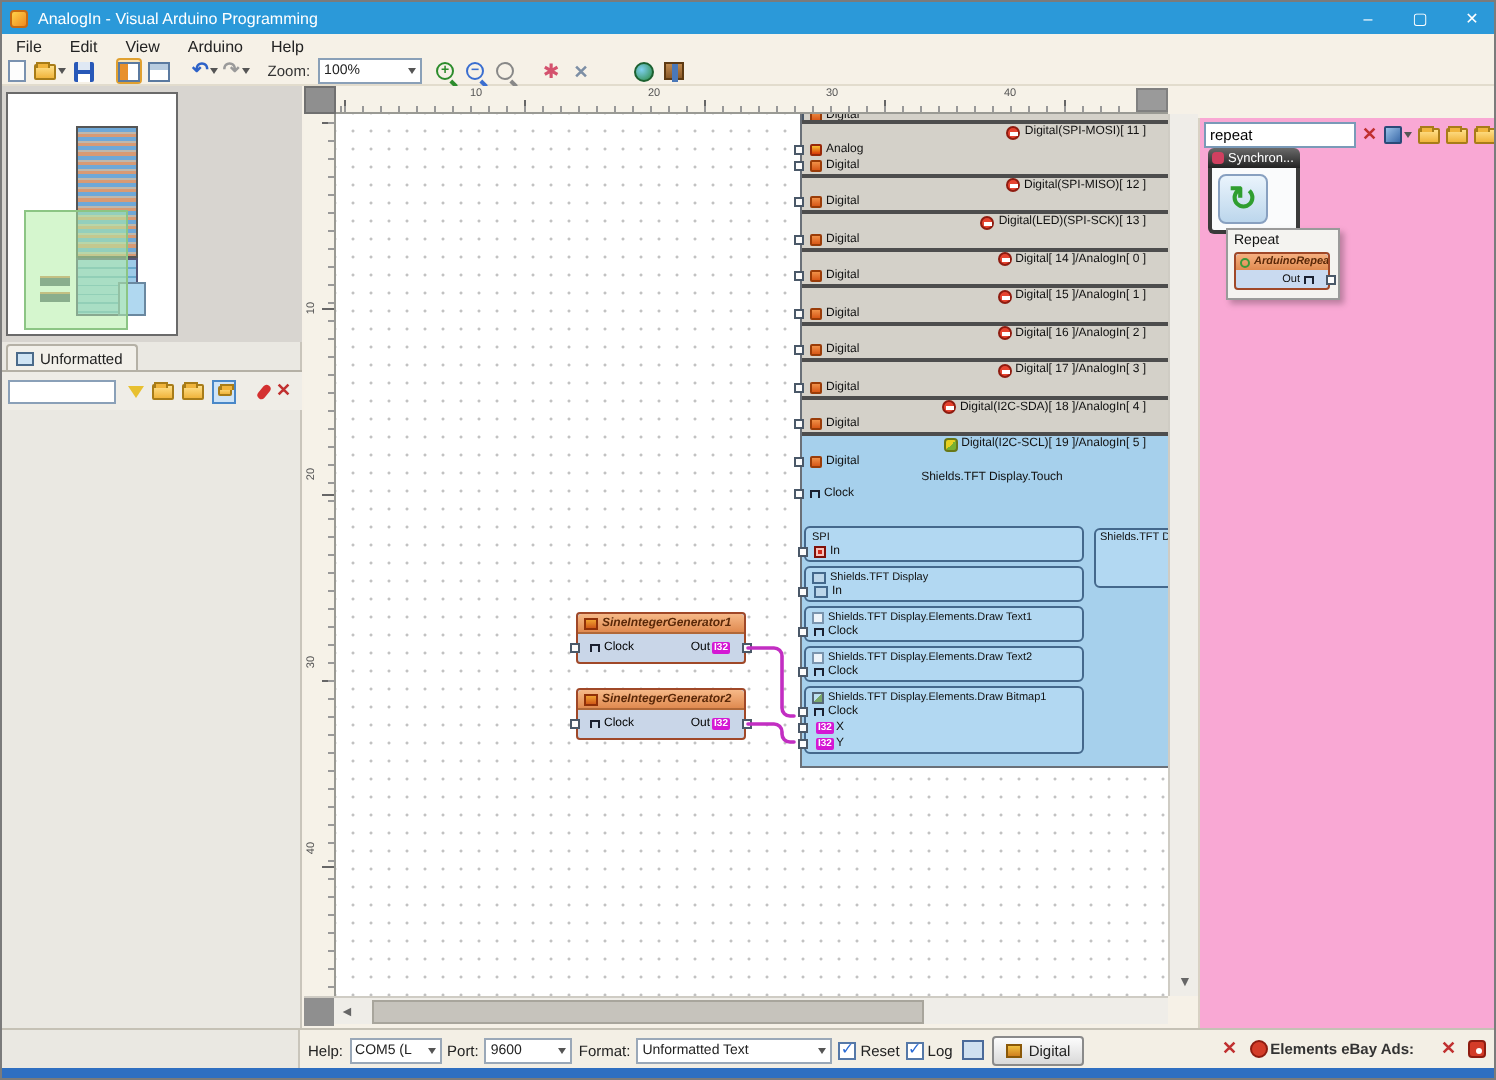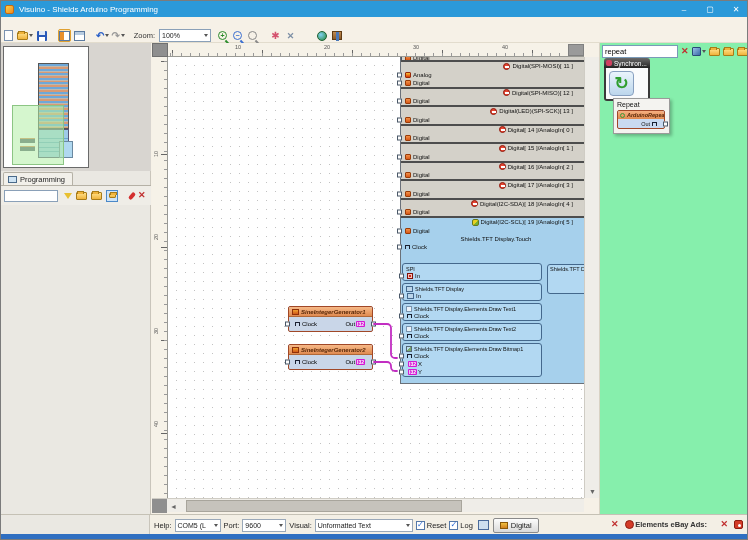--- a/index.html
+++ b/index.html
@@ -128,21 +128,21 @@
   .sidebox{position:absolute;left:146px;top:209px;width:58px;height:30px;border:1px solid #44688c;border-radius:3px;
     background:#b2d8f2;font-size:5.5px;padding:1px 2px;white-space:nowrap;overflow:hidden;}
   
   .gen{position:absolute;width:85px;height:26px;border:1px solid #a04828;border-radius:2px;background:#c9d6e8;font-size:6px;}
   .gen-h{display:flex;align-items:center;height:10px;background:linear-gradient(#f6b988,#e08a50);
     border-bottom:1px solid #b06838;border-radius:2px 2px 0 0;padding:0 3px;font-weight:bold;font-style:italic;color:#5a2808;white-space:nowrap;overflow:hidden;}
   .gen-b{position:relative;display:flex;align-items:center;justify-content:space-between;height:14px;padding:0 6px;}
   .gen-side{display:flex;align-items:center;}
   .wires{position:absolute;left:0;top:0;width:416px;height:441px;pointer-events:none;}
   
-  .rightpanel{position:absolute;left:598px;top:0;width:150px;height:471px;background:#86efac;border-left:1px solid #d8d2c4;}
+  .rightpanel{position:absolute;left:598px;top:16px;width:150px;height:471px;background:#f9a8d4;border-left:1px solid #d8d2c4;}
   .searchrow{position:absolute;left:2px;top:2px;display:flex;align-items:center;}
   .searchrow input{width:76px;height:13px;border:1px solid #7a9ab8;font-size:7.5px;background:#fff;padding:0 2px;}
   .s-ic{display:inline-flex;align-items:center;margin-left:3px;}
   .wand{width:9px;height:9px;background:linear-gradient(135deg,#9ac0e8,#3a6aa8);border:1px solid #2a4a78;border-radius:1px;}
   .cat-tile{position:absolute;left:4px;top:15px;width:46px;}
   .cat-head{height:10px;background:linear-gradient(#6a6a6a,#222);color:#fff;font-size:6.5px;display:flex;
     align-items:center;padding:0 2px;border-radius:3px 3px 0 0;white-space:nowrap;overflow:hidden;}
   .cat-head .dot{width:6px;height:6px;background:#d04060;border-radius:2px;margin-right:2px;flex:none;}
   .cat-body{height:33px;background:#fafbfc;border:2px solid #3a3a3a;border-top:none;border-radius:0 0 3px 3px;
     display:flex;align-items:center;padding-left:3px;}
@@ -176,28 +176,35 @@
   .sb-icons2{position:absolute;right:6px;top:5px;display:flex;align-items:center;gap:6px;}
   .bottomstrip{position:absolute;left:0;top:533px;width:748px;height:7px;background:#2f6fc1;}
 </style>
 </head>
 <body>
 
 <div class="w">
 
   <div class="titlebar">
     <span class="app-icon"></span>
-    <span>Visuino - Shields Arduino Programming</span>
+    <span>AnalogIn - Visual Arduino Programming</span>
     <div class="wbtns">
       <div class="wbtn">–</div>
       <div class="wbtn">▢</div>
       <div class="wbtn">✕</div>
     </div>
   </div>
 
+  <div class="menubar" id="menubar">
+      <div class="menuitem">File</div>
+      <div class="menuitem">Edit</div>
+      <div class="menuitem">View</div>
+      <div class="menuitem">Arduino</div>
+      <div class="menuitem">Help</div>
+    </div>
 
   <div class="toolbar">
     <div class="tb-btn">
         <span class="page-ic"></span>
       </div>
     <div class="tb-btn">
         <span class="folder-ic"></span>
         <span class="caret"></span>
       </div>
     <div class="tb-btn">
@@ -259,21 +266,21 @@
           <div class="mm-board"></div>
           <div class="mm-board-blue"></div>
           <div class="mm-tab"></div>
           <div class="mm-comp" style="left:16px;top:91px;"></div>
           <div class="mm-comp" style="left:16px;top:99px;"></div>
           <div class="mm-green"></div>
         </div>
       </div>
       <div class="propstab">
         <span class="props-ic"></span>
-        <span>Programming</span>
+        <span>Unformatted</span>
       </div>
       <div class="propsbar">
         <input value="" style="">
         <span class="mini">
             <span class="funnel"></span>
           </span>
         <span class="mini folder-ic"></span>
         <span class="mini folder-ic"></span>
         <span class="mini panelbtn">
             <span class="folder-ic" style="width:7px;height:5px;"></span>
@@ -578,21 +585,21 @@
       <span>Help:</span>
       <div class="sel" style="width:46px;">
           <span>COM5 (L</span>
           <span class="caret"></span>
         </div>
       <span>Port:</span>
       <div class="sel" style="width:44px;">
           <span>9600</span>
           <span class="caret"></span>
         </div>
-      <span>Visual:</span>
+      <span>Format:</span>
       <div class="sel" style="width:98px;">
           <span>Unformatted Text</span>
           <span class="caret"></span>
         </div>
       <span style="display:inline-flex;align-items:center;">
           <span class="cb">✓</span>
           <span>Reset</span>
         </span>
       <span style="display:inline-flex;align-items:center;">
           <span class="cb">✓</span>

